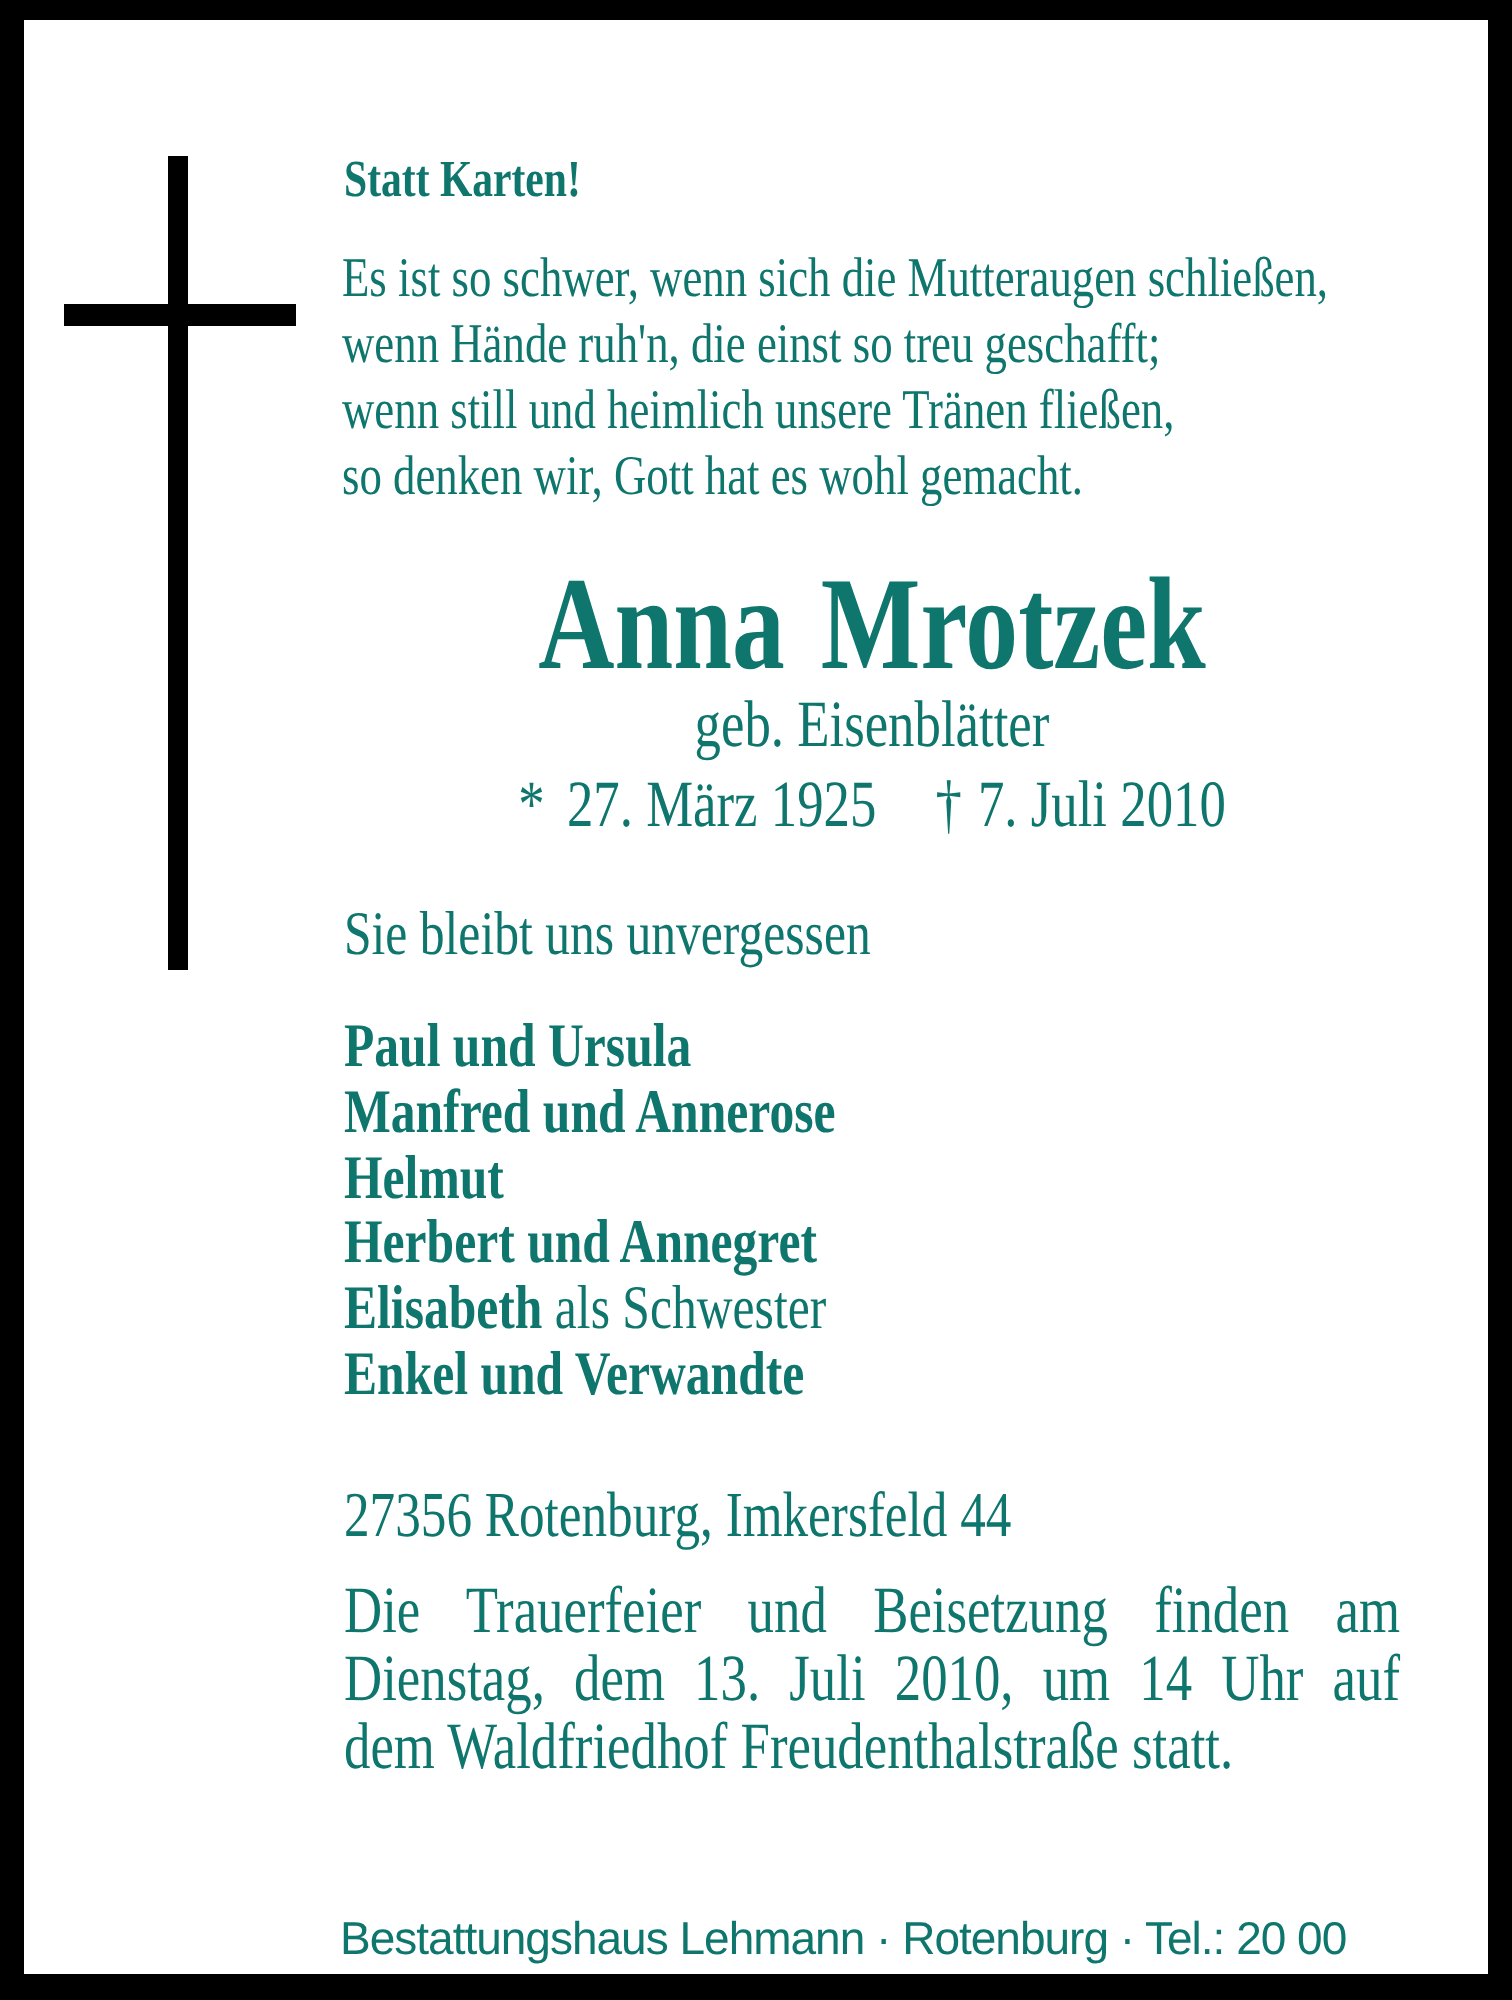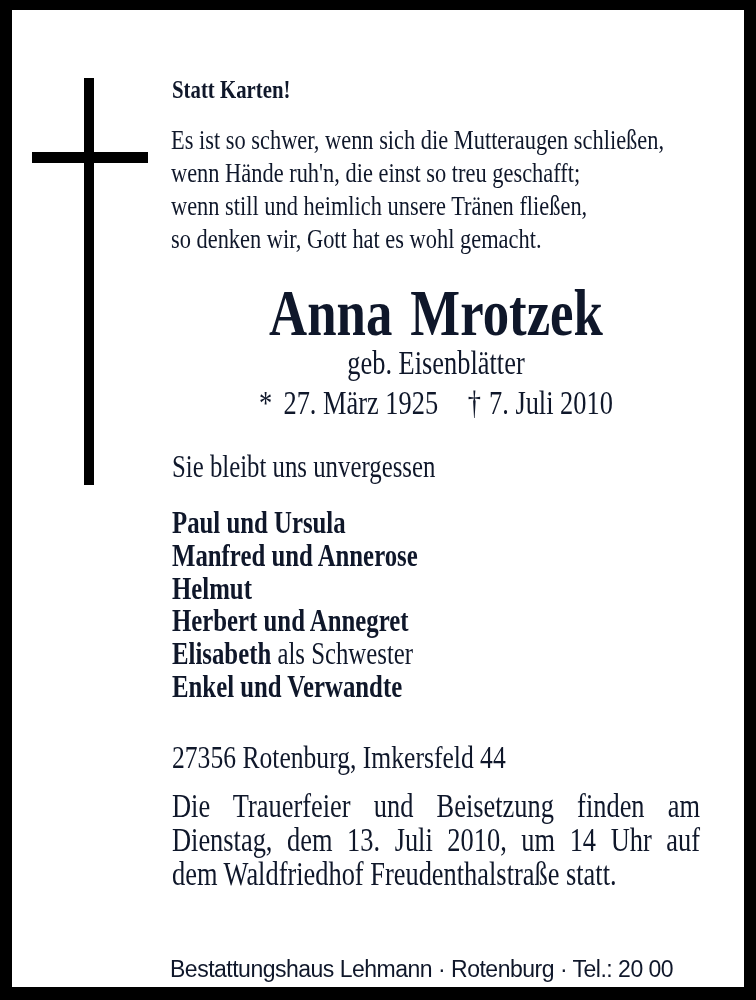--- a/index.html
+++ b/index.html
@@ -1,21 +1,21 @@
 <!DOCTYPE html>
 <html><head>
 <meta charset="utf-8">
 <style>
   html, body { margin: 0; padding: 0; background: #ffffff; }
   .page {
     position: relative;
     width: 756px;
     height: 1000px;
     background: #ffffff;
-    color: #0f172a;
+    color: #0f766e;
     font-family: "Liberation Serif", serif;
     overflow: hidden;
   }
   .frame {
     position: absolute;
     inset: 0;
     border-style: solid;
     border-color: #000000;
     border-width: 10px 12px 13px 12px;
     box-sizing: border-box;

